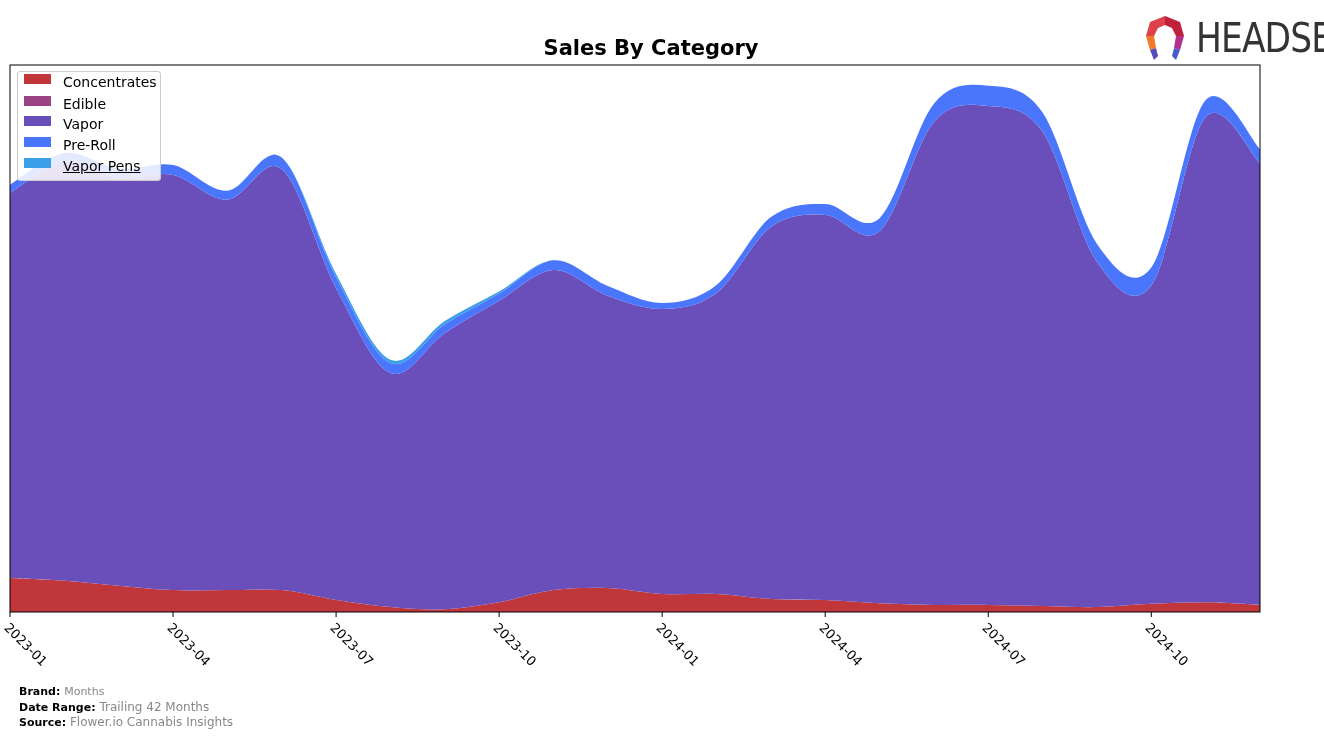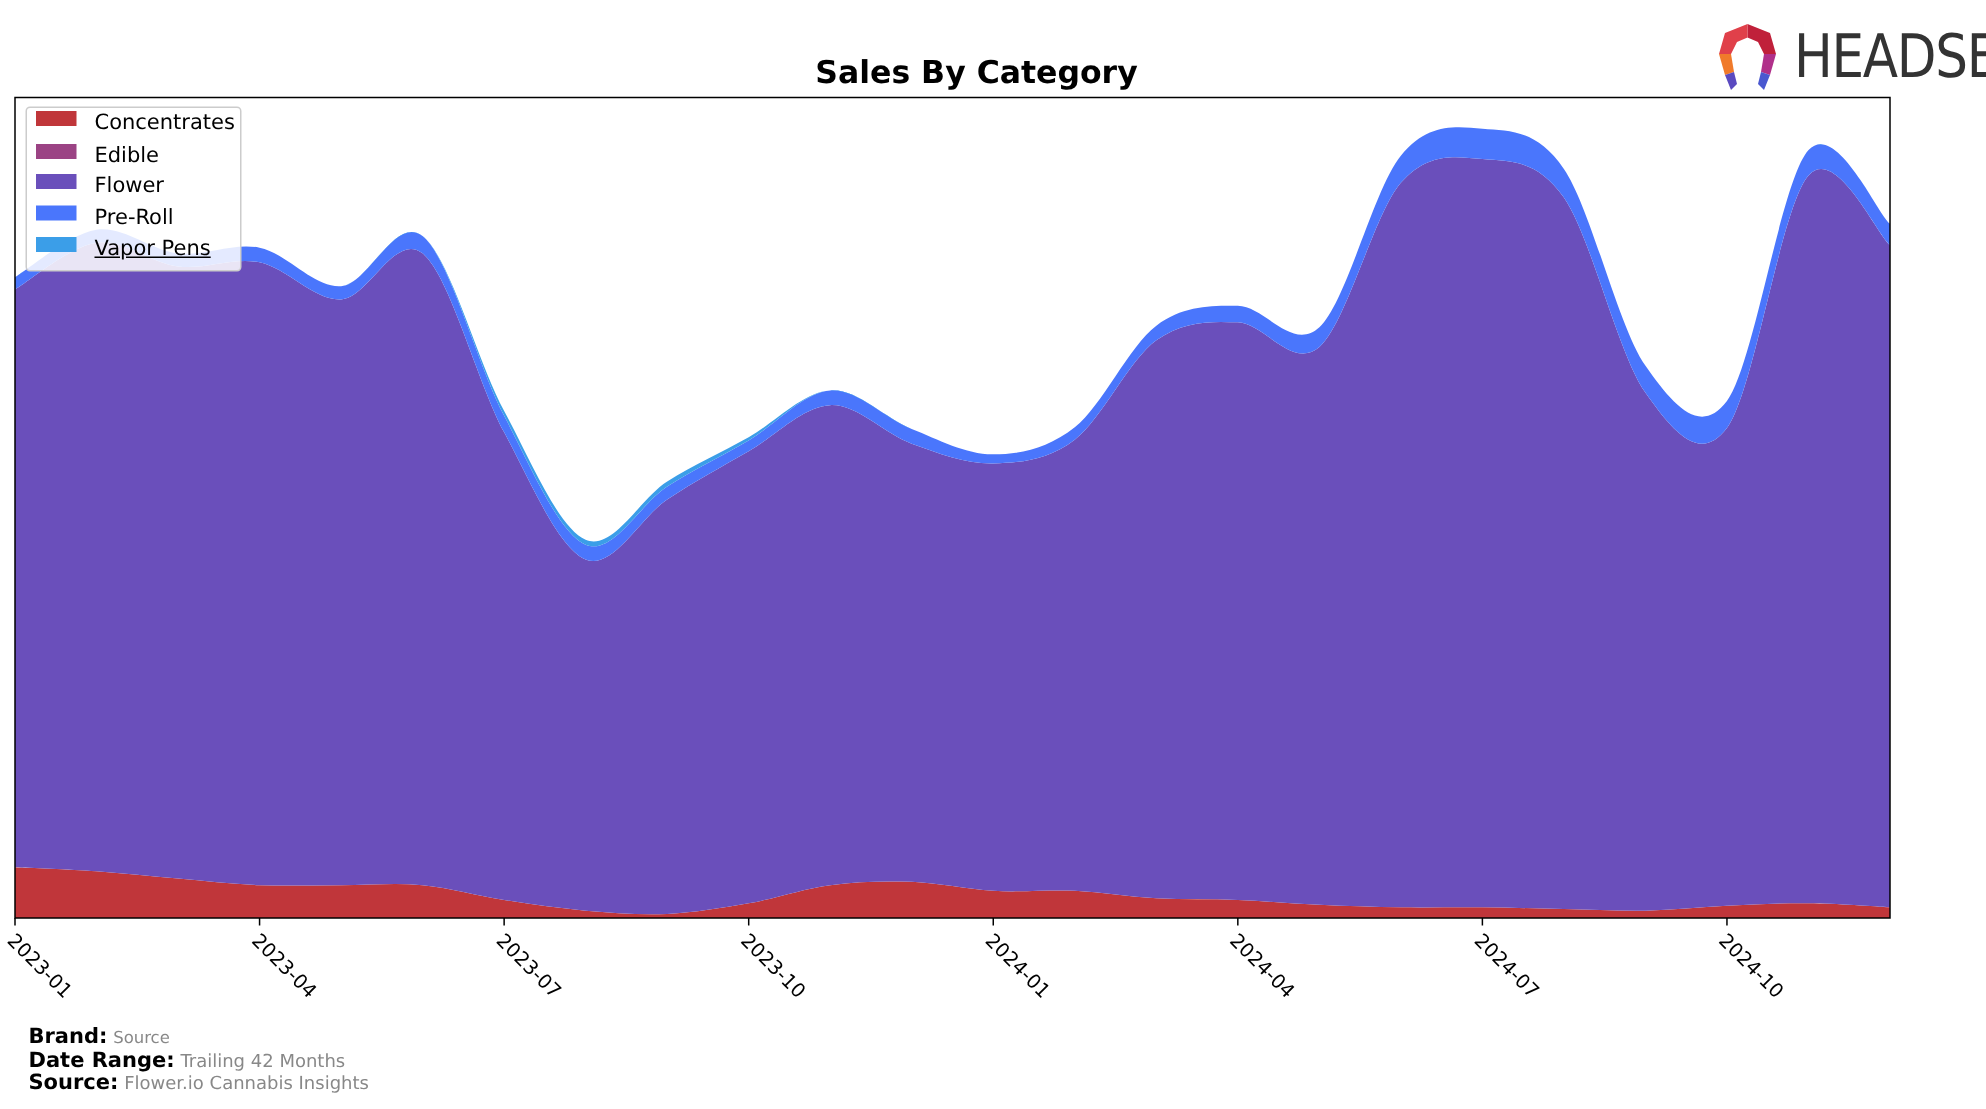--- a/index.html
+++ b/index.html
@@ -10,21 +10,21 @@
   #logo { position: absolute; left: 1140px; top: 14px; width: 230px; height: 48px; }
   #logo-text { position: absolute; left: 56px; top: 0px; font-size: 40px; color: #333;
          font-family: "DejaVu Sans", sans-serif; letter-spacing: -1px; line-height: 48px; transform: scaleX(0.86); transform-origin: left center; }
   #plot { position: absolute; left: 0; top: 0; }
   #legend { position: absolute; left: 17px; top: 71px; width: 142px; height: 108px;
          background: rgba(255,255,255,0.85); border: 1px solid #ccc; border-radius: 3px; }
   .legend-item { position: absolute; left: 6px; height: 20px; display: flex; align-items: flex-start; }
   .legend-swatch { width: 27px; height: 10px; margin-right: 12px; }
   .legend-label { font-size: 14px; color: #000; }
   #footer { position: absolute; left: 19px; top: 684px; font-size: 12px; line-height: 15.5px; }
-  .footer-row b { color: #000; font-size: 14px; }
+  .footer-row b { color: #000; font-size: 11px; }
   .footer-val { color: #888; }
   .xtick-label { position: absolute; font-size: 13px; color: #000; transform-origin: left top; transform: rotate(45deg); white-space: nowrap; }
 </style>
 </head>
 <body>
 
 <div id="chart-title">Sales By Category</div>
 
 <div id="logo">
   <svg width="50" height="48" viewBox="0 0 50 48">
@@ -74,36 +74,36 @@
     <div class="legend-item" style="top: 2px;">
       <span class="legend-swatch" style="background: rgb(192, 54, 58);"></span>
       <span class="legend-label">Concentrates</span>
     </div>
     <div class="legend-item" style="top: 24px;">
       <span class="legend-swatch" style="background: rgb(155, 67, 132);"></span>
       <span class="legend-label">Edible</span>
     </div>
     <div class="legend-item" style="top: 44px;">
       <span class="legend-swatch" style="background: rgb(106, 79, 187);"></span>
-      <span class="legend-label">Flower</span>
+      <span class="legend-label">Vapor</span>
     </div>
     <div class="legend-item" style="top: 65px;">
       <span class="legend-swatch" style="background: rgb(74, 118, 252);"></span>
       <span class="legend-label">Pre-Roll</span>
     </div>
     <div class="legend-item" style="top: 86px; text-decoration: underline;">
       <span class="legend-swatch" style="background: rgb(59, 158, 232);"></span>
       <span class="legend-label">Vapor Pens</span>
     </div>
   </div>
 
 <div id="footer">
   <div class="footer-row">
     <b>Brand:</b>
-    <span class="footer-val" style="font-size:11px">Source</span>
+    <span class="footer-val" style="font-size:11px">Months</span>
   </div>
   <div class="footer-row">
     <b>Date Range:</b>
     <span class="footer-val">Trailing 42 Months</span>
   </div>
   <div class="footer-row">
     <b>Source:</b>
     <span class="footer-val">Flower.io Cannabis Insights</span>
   </div>
 </div>

